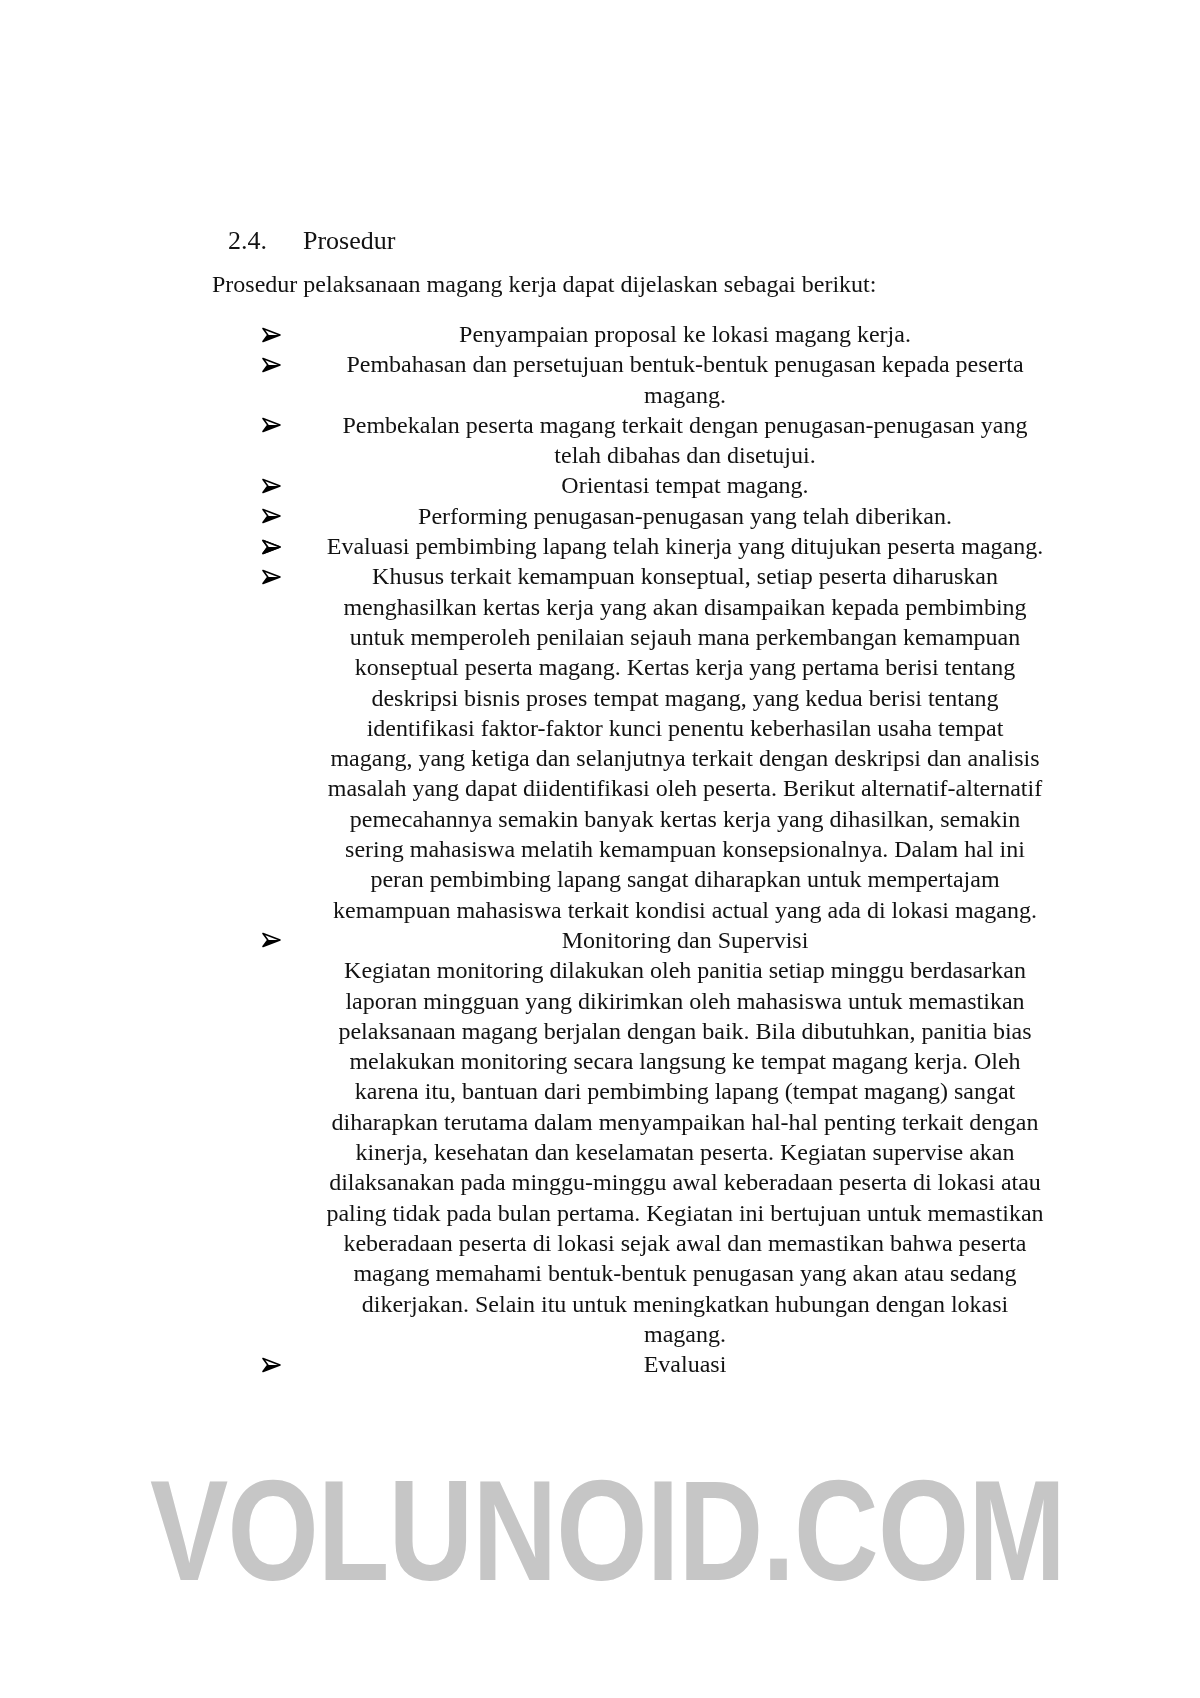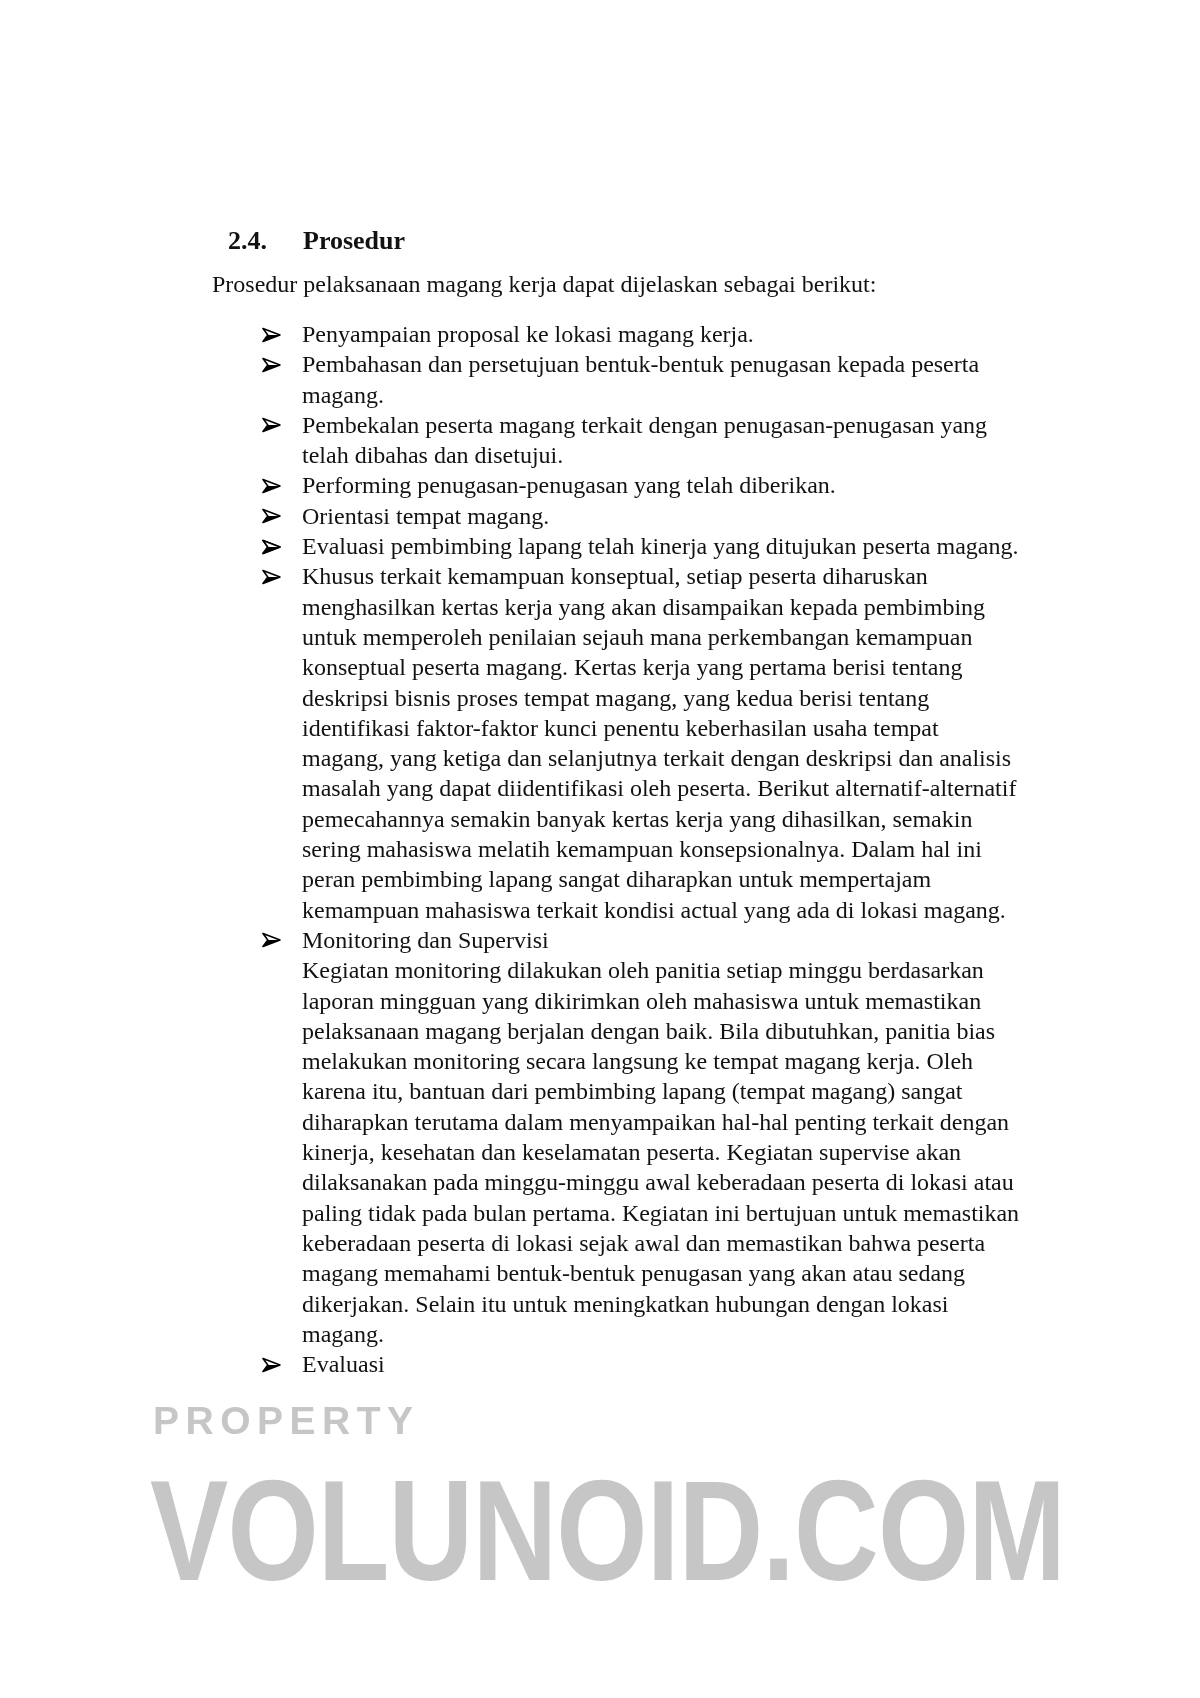--- a/index.html
+++ b/index.html
@@ -43,62 +43,62 @@
   }
   
   .content {
     position: absolute;
     z-index: 2;
   }
   .heading {
     left: 228px;
     top: 226px;
     font-size: 26px;
-    font-weight: bold;
+    font-weight: normal;
     line-height: 30px;
     white-space: nowrap;
   }
   .heading .num {
     display: inline-block;
     width: 75px;
   }
   .intro {
     left: 212px;
     top: 269px;
     font-size: 24px;
     line-height: 30px;
     white-space: nowrap;
   }
   .bullets {
     left: 228px;
     top: 319px;
     width: 840px;
     font-size: 24px;
     line-height: 30.3px;
+    text-align: center;
   }
   .bullet-row {
     position: relative;
     padding-left: 74px;
     white-space: nowrap;
   }
   .arrow {
     position: absolute;
     left: 33px;
     top: 7.5px;
     width: 21px;
     height: 16px;
   }
   .arrow svg { display: block; }
 </style>
 </head>
 <body>
 
 <div class="page">
 
-  <div class="wm wm-property">PROPERTY</div>
 
   <div class="wm wm-site">VOLUNOID.COM</div>
 
   <div class="content heading">
     <span class="num">2.4.</span><span>Prosedur</span>
   </div>
 
   <div class="content intro">Prosedur pelaksanaan magang kerja dapat dijelaskan sebagai berikut:</div>
 
   <div class="content bullets" id="bullet-list">
@@ -132,33 +132,33 @@
     <span class="bullet-text">Pembekalan peserta magang terkait dengan penugasan-penugasan yang<br>telah dibahas dan disetujui.</span>
   </div>
 
   <div class="bullet-row">
     <span class="arrow">
       <svg width="21" height="16" viewBox="0 0 21 16" xmlns="http://www.w3.org/2000/svg">
         <path d="M2 1.5 L19 8 L2 14.5 L6.8 8 Z" fill="#ffffff" stroke="#000000" stroke-width="1.6" stroke-linejoin="round"></path>
         <path d="M19 8 L2 14.5 L6.8 8 Z" fill="#000000"></path>
       </svg>
     </span>
+    <span class="bullet-text">Orientasi tempat magang.</span>
+  </div>
+
+  <div class="bullet-row">
+    <span class="arrow">
+      <svg width="21" height="16" viewBox="0 0 21 16" xmlns="http://www.w3.org/2000/svg">
+        <path d="M2 1.5 L19 8 L2 14.5 L6.8 8 Z" fill="#ffffff" stroke="#000000" stroke-width="1.6" stroke-linejoin="round"></path>
+        <path d="M19 8 L2 14.5 L6.8 8 Z" fill="#000000"></path>
+      </svg>
+    </span>
     <span class="bullet-text">Performing penugasan-penugasan yang telah diberikan.</span>
   </div>
 
-  <div class="bullet-row">
-    <span class="arrow">
-      <svg width="21" height="16" viewBox="0 0 21 16" xmlns="http://www.w3.org/2000/svg">
-        <path d="M2 1.5 L19 8 L2 14.5 L6.8 8 Z" fill="#ffffff" stroke="#000000" stroke-width="1.6" stroke-linejoin="round"></path>
-        <path d="M19 8 L2 14.5 L6.8 8 Z" fill="#000000"></path>
-      </svg>
-    </span>
-    <span class="bullet-text">Orientasi tempat magang.</span>
-  </div>
-
 
   <div class="bullet-row">
     <span class="arrow">
       <svg width="21" height="16" viewBox="0 0 21 16" xmlns="http://www.w3.org/2000/svg">
         <path d="M2 1.5 L19 8 L2 14.5 L6.8 8 Z" fill="#ffffff" stroke="#000000" stroke-width="1.6" stroke-linejoin="round"></path>
         <path d="M19 8 L2 14.5 L6.8 8 Z" fill="#000000"></path>
       </svg>
     </span>
   </div>
 

